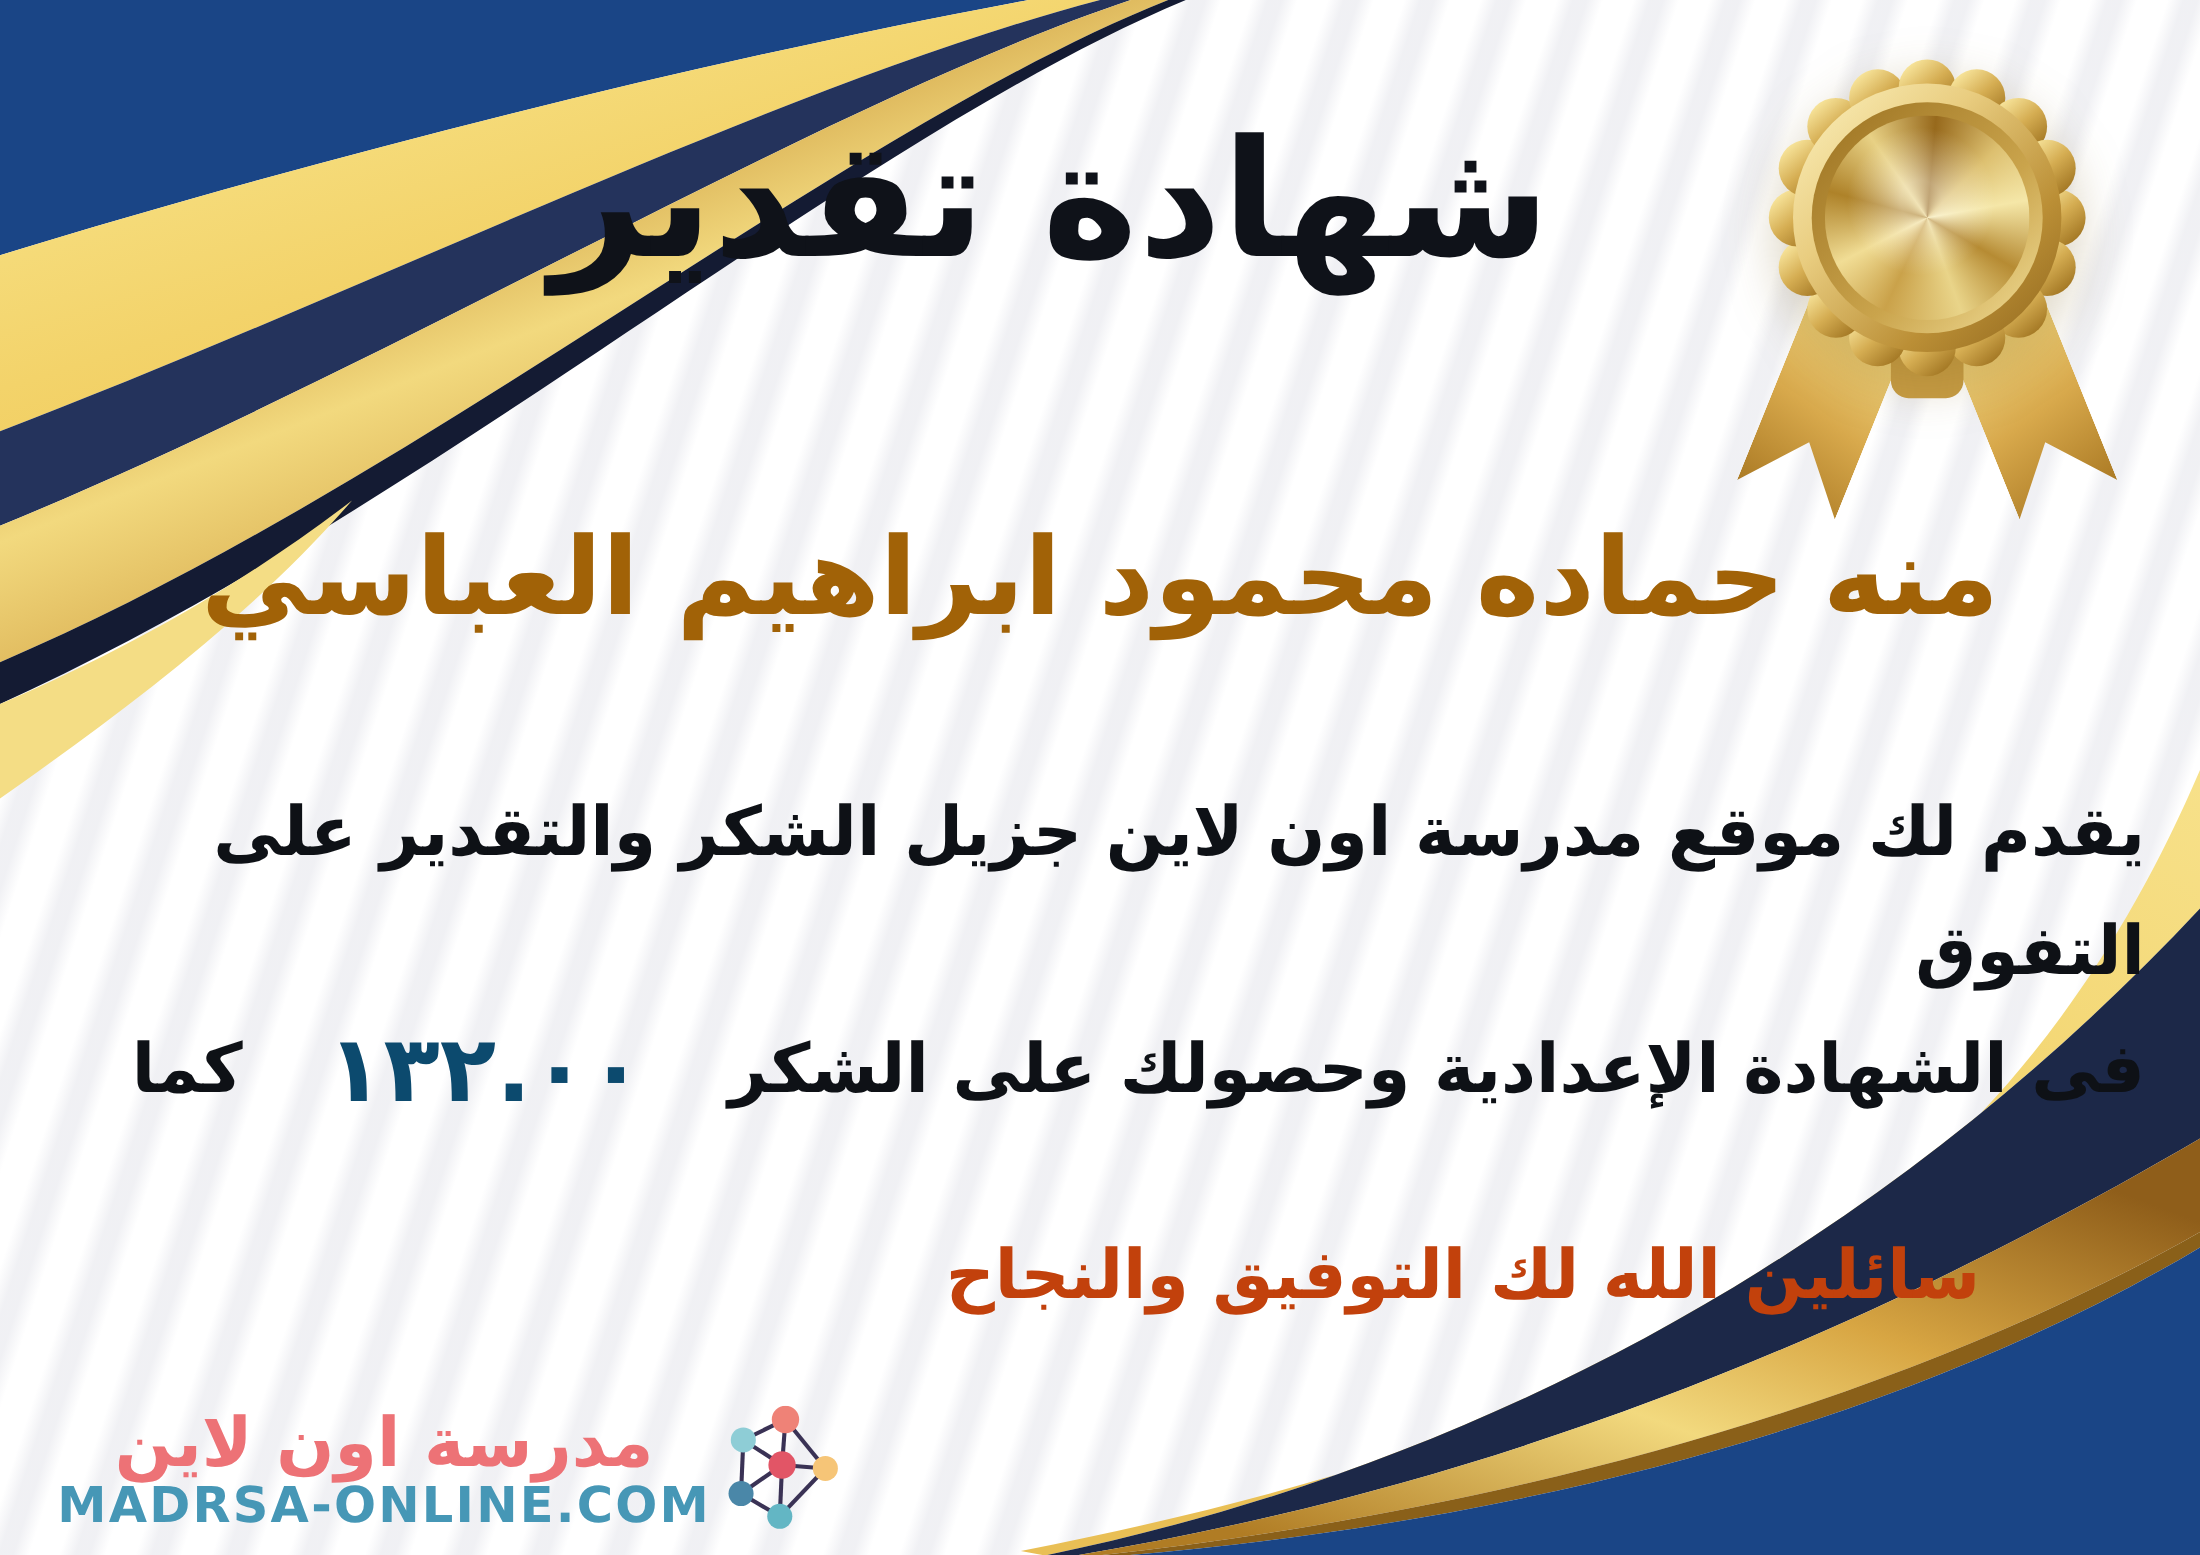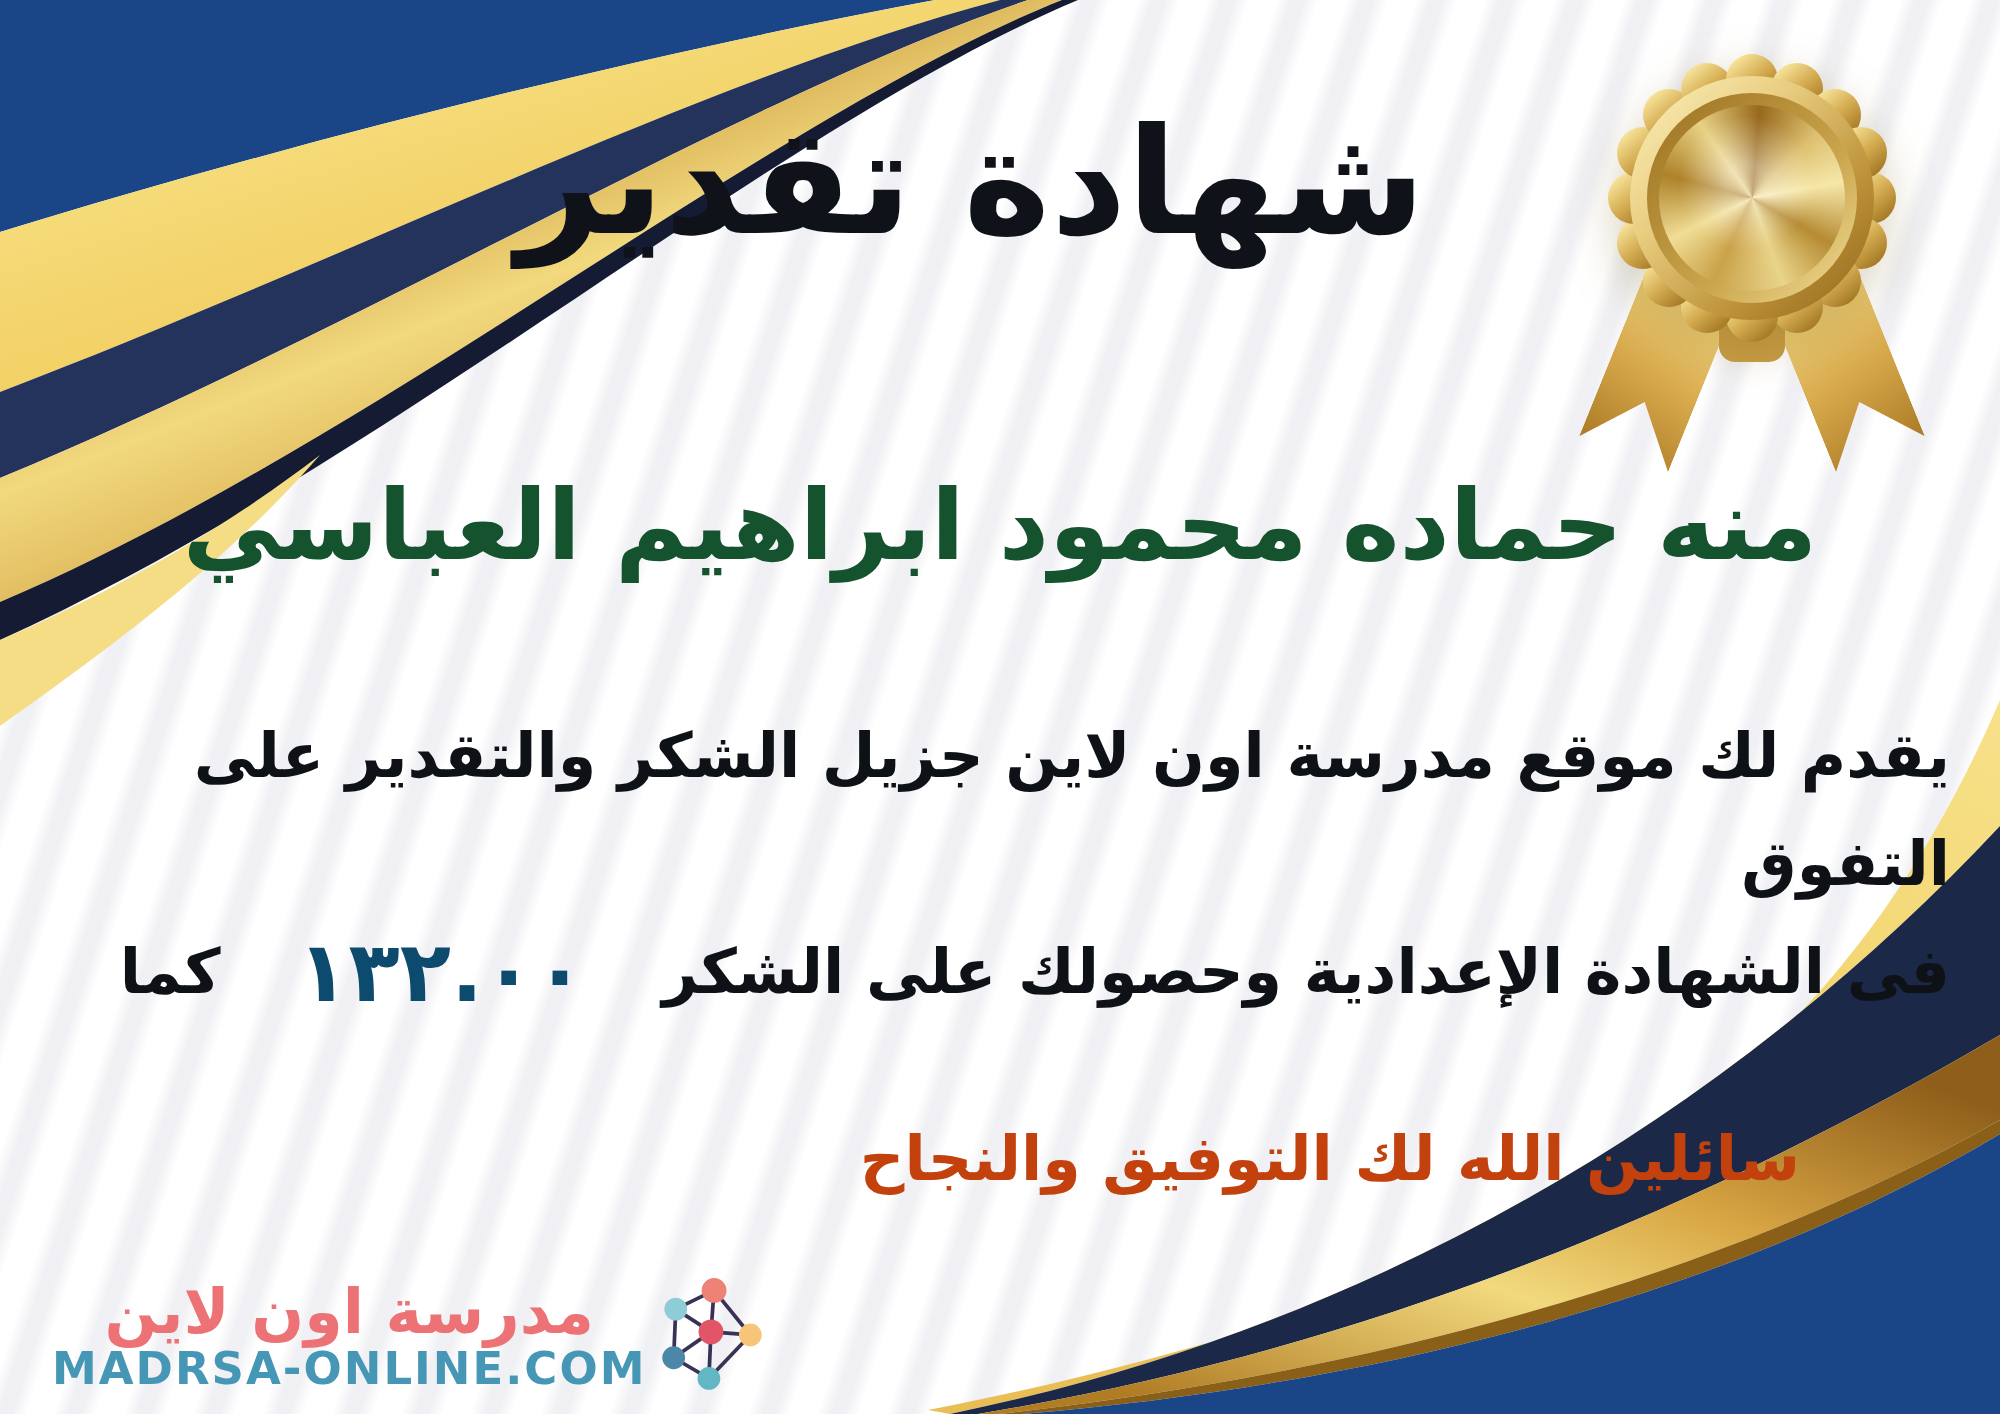--- a/index.html
+++ b/index.html
@@ -14,26 +14,26 @@
       rgba(255,255,255,0) 0 26px,
       rgba(216,217,226,0.38) 40px 52px,
       rgba(255,255,255,0) 66px);
   }
   .bg-decor{position:absolute;inset:0;z-index:1;pointer-events:none;}
 
   
   .title{
     position:absolute;top:96px;left:0;width:1910px;z-index:5;
     text-align:center;direction:rtl;
-    font-size:148px;font-weight:bold;color:#0f1219;letter-spacing:1px;margin-left:16px;
+    font-size:148px;font-weight:bold;color:#0f1219;letter-spacing:1px;
   }
   .student-name{
     position:absolute;top:468px;left:0;width:2000px;z-index:5;
     text-align:center;direction:rtl;
-    font-size:98px;font-weight:bold;color:#14532d;
+    font-size:98px;font-weight:bold;color:#a16207;
   }
   .body-text{
     position:absolute;top:702px;left:50px;width:1900px;z-index:5;
     text-align:right;direction:rtl;
     font-size:62px;font-weight:600;color:#0e1116;line-height:108px;
   }
   .score{
     font-size:84px;font-weight:bold;color:#0c4a6e;
     margin:0 55px;vertical-align:-8px;letter-spacing:4px;
   }

